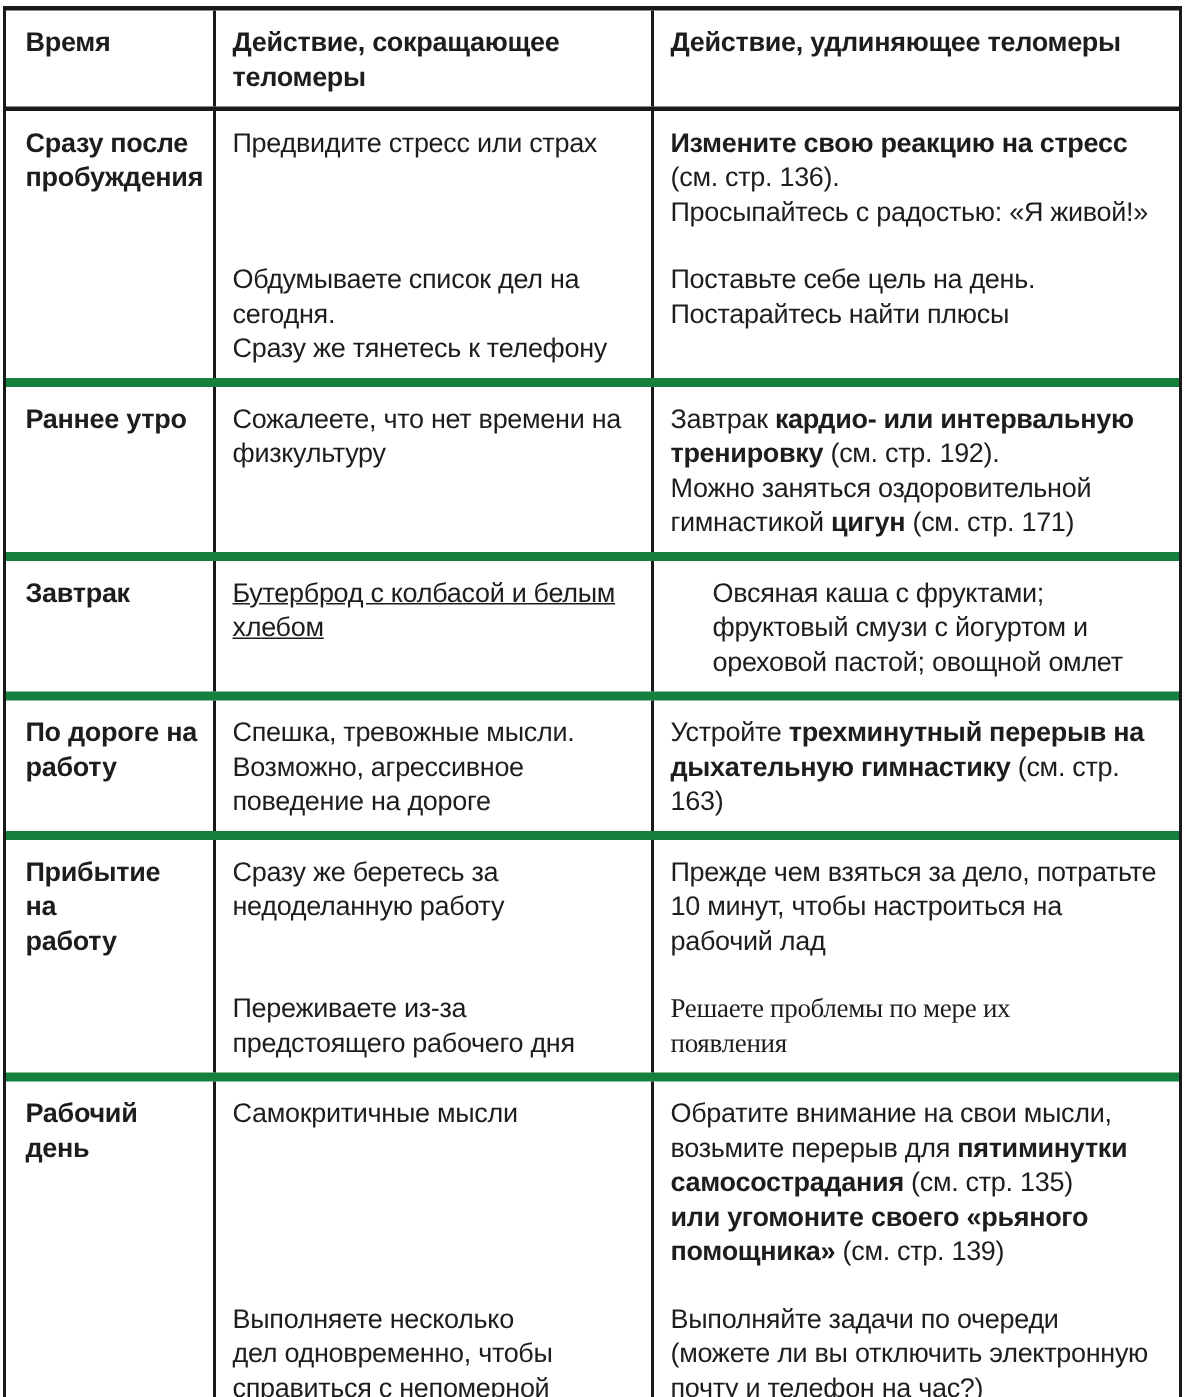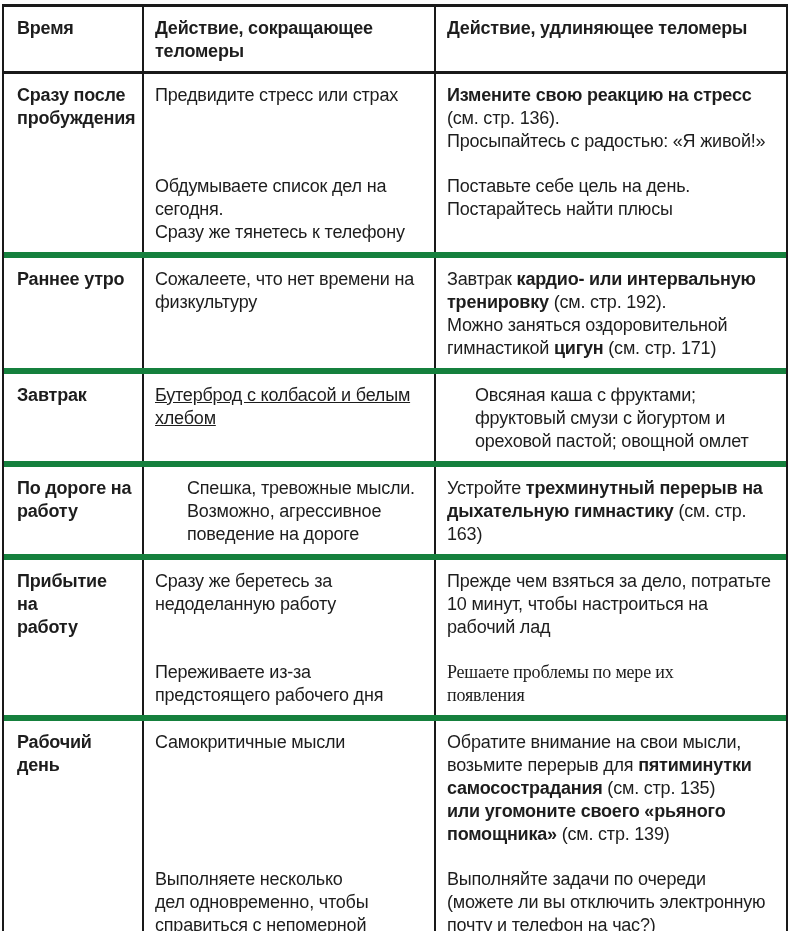--- a/index.html
+++ b/index.html
@@ -107,21 +107,21 @@
           <div class="vline v2"></div>
           <div class="cell time" style="grid-row: 1 / span 1;">Завтрак</div>
           <div class="cell action" style="grid-area: 1 / 2; text-decoration: underline;"><span>Бутерброд с колбасой и белым хлебом</span></div>
           <div class="cell action" style="grid-area: 1 / 3; margin-left: 28px;"><span>Овсяная каша с фруктами; фруктовый смузи с йогуртом и ореховой пастой; овощной омлет</span></div>
         </div>
         <div class="trow">
           <div class="vline v1"></div>
           <div class="vline v2"></div>
           <div class="cell time" style="grid-row: 1 / span 1;">По дороге на
 работу</div>
-          <div class="cell action" style="grid-area: 1 / 2; margin-left: 32px;"><span>Спешка, тревожные мысли.
+          <div class="cell action" style="grid-area: 1 / 2;"><span>Спешка, тревожные мысли.
 Возможно, агрессивное поведение на дороге</span></div>
           <div class="cell action" style="grid-area: 1 / 3;"><span>Устройте </span><b>трехминутный перерыв на дыхательную гимнастику</b><span> (см. стр. 163)</span></div>
         </div>
         <div class="trow">
           <div class="vline v1"></div>
           <div class="vline v2"></div>
           <div class="cell time" style="grid-row: 1 / span 2;">Прибытие на
 работу</div>
           <div class="cell action" style="grid-area: 1 / 2;"><span>Сразу же беретесь за недоделанную работу</span></div>
           <div class="cell action" style="grid-area: 1 / 3;"><span>Прежде чем взяться за дело, потратьте 10 минут, чтобы настроиться на рабочий лад</span></div>

